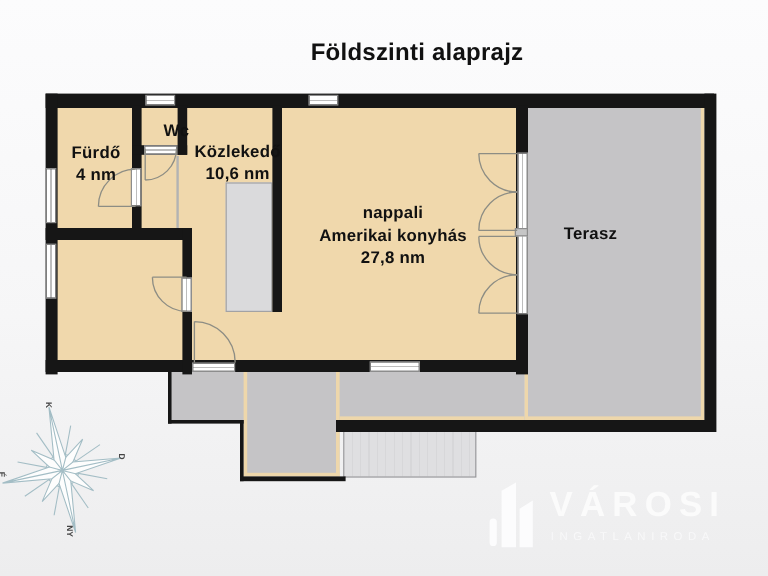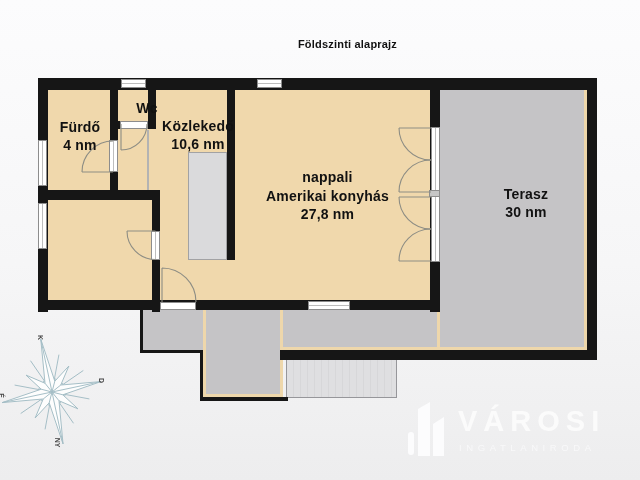--- a/index.html
+++ b/index.html
@@ -39,27 +39,27 @@
   .wk-pl{left:200px;top:350px;width:3px;height:51px;}
   .wk-pb{left:200px;top:397px;width:88px;height:4px;}
   
   .win{border:1px solid #8d8d8d;box-sizing:border-box;}
   .win-h{background:linear-gradient(to bottom,#fff 42%,#bdbdbd 42%,#bdbdbd 58%,#fff 58%);}
   .win-v{background:linear-gradient(to right,#fff 42%,#bdbdbd 42%,#bdbdbd 58%,#fff 58%);}
   .divider{left:429px;top:190px;width:11px;height:7px;background:#c6c6c6;border:1px solid #8d8d8d;box-sizing:border-box;}
   .opening{left:147px;top:130px;width:2px;height:60px;background:#b3b3b3;}
   
   .lbl{position:absolute;text-align:center;font-weight:700;font-size:14px;line-height:17.5px;color:#111;letter-spacing:.2px;}
-  .lbl-title{left:230px;top:36px;width:235px;font-size:11px;}
+  .lbl-title{left:230px;top:36px;width:235px;font-size:20px;}
   .lbl-furdo{left:35px;top:119px;width:90px;}
   .lbl-wc{left:124px;top:100px;width:46px;}
   .lbl-kozl{left:147px;top:118px;width:102px;}
   .lbl-nappali{left:247px;top:168px;width:161px;line-height:18.5px;}
   .lbl-szoba{left:50px;top:233px;width:90px;font-size:13.5px;line-height:16px;}
-  .lbl-terasz{left:476px;top:186px;width:100px;}
+  .lbl-terasz{left:442px;top:186px;width:100px;}
   
   .cdir{position:absolute;font-weight:600;font-size:7px;color:#444;width:12px;text-align:center;transform:rotate(90deg);}
   
   .logo-brand{left:458px;top:405px;width:170px;font-weight:700;font-size:29px;letter-spacing:6px;color:#fbfbfb;}
   .logo-tag{left:459px;top:442px;width:170px;font-weight:400;font-size:9.5px;letter-spacing:4.6px;color:#f8f8f9;}
   svg{display:block;}
 </style>
 </head>
 <body>
 
@@ -130,21 +130,20 @@
 </div>
 <div class="lbl lbl-nappali">
   <div>nappali</div>
   <div>Amerikai konyhás</div>
   <div>27,8 nm</div>
 </div>
 <div class="lbl lbl-szoba">
 </div>
 <div class="lbl lbl-terasz">
   <div>Terasz</div>
-  <div>30 nm</div>
 </div>
 
 <svg class="abs" style="left:-12px;top:322px;" width="140" height="145" viewBox="0 0 140 145">
   <g transform="translate(64,70) rotate(-12)" stroke="#a3bdc5" stroke-width="0.9" fill="none">
     <circle r="13.5"></circle>
     <g>
       <line y2="-38" transform="rotate(22.5)"></line>
         <line y2="-38" transform="rotate(67.5)"></line>
       <line y2="-38" transform="rotate(112.5)"></line>
         <line y2="-38" transform="rotate(157.5)"></line>

